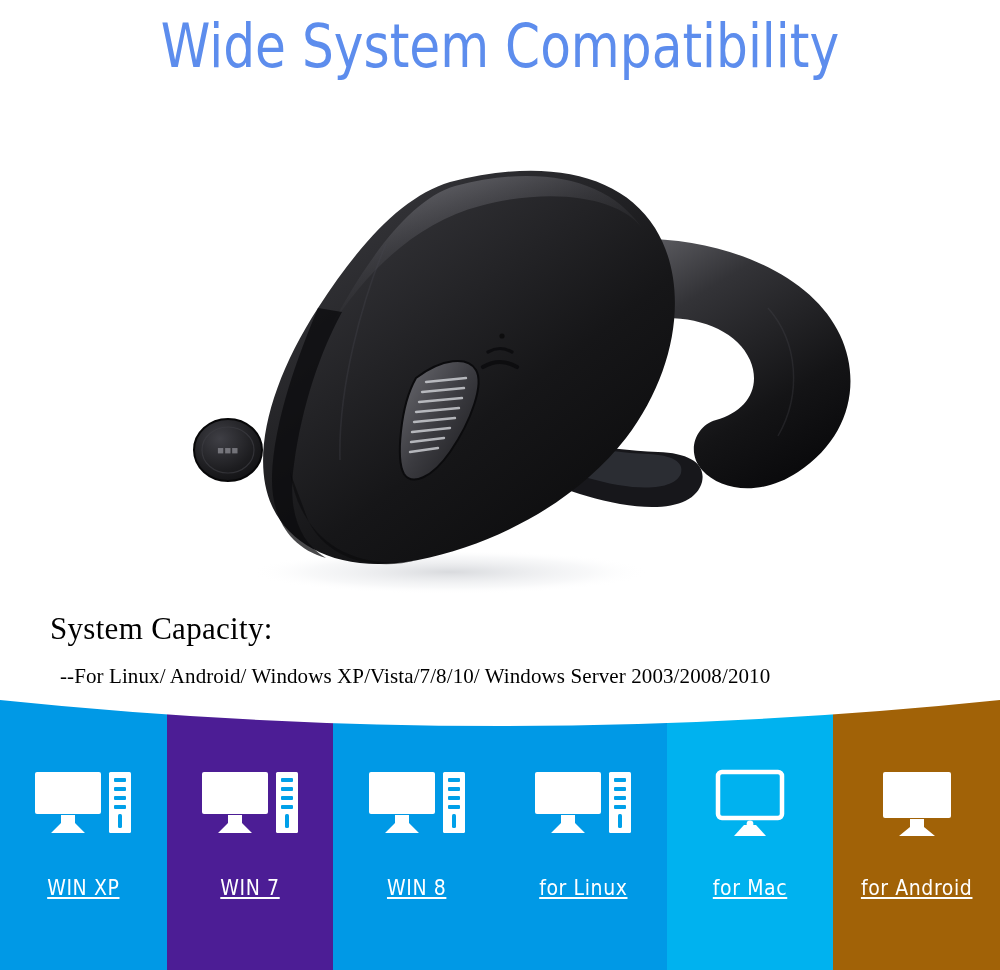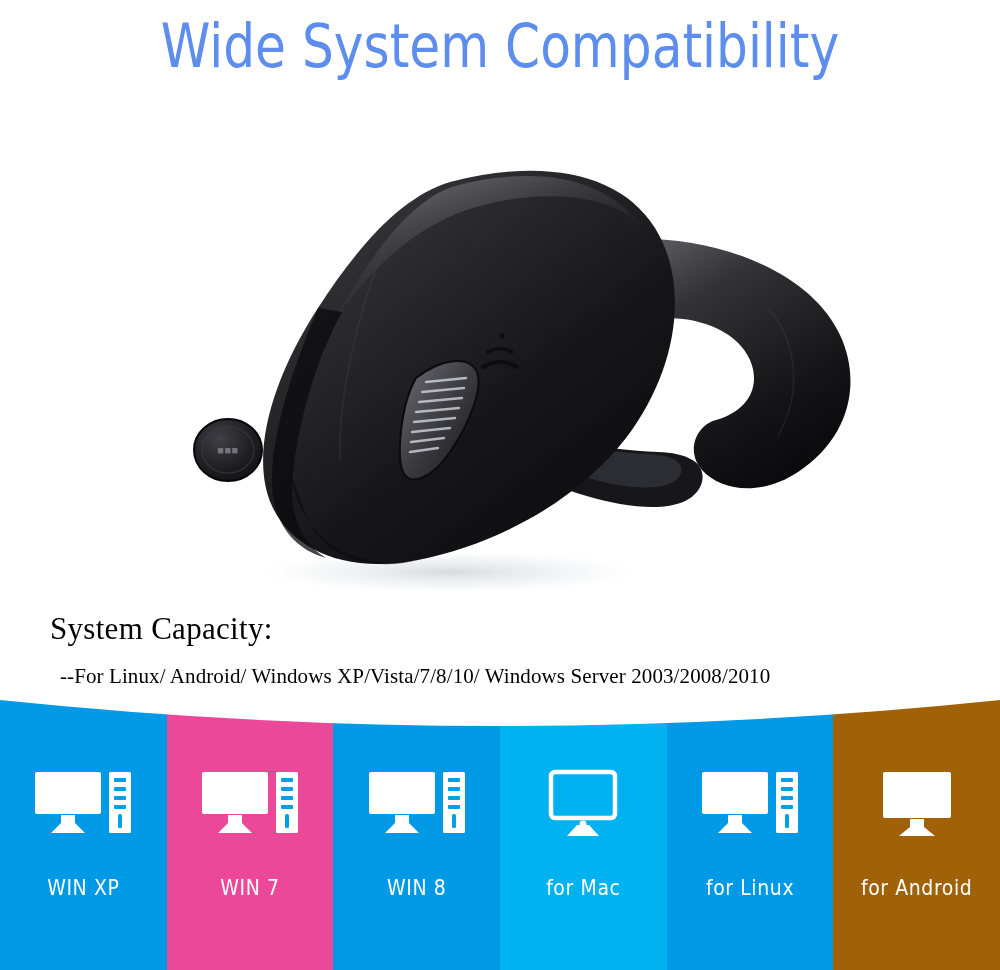--- a/index.html
+++ b/index.html
@@ -112,20 +112,21 @@
   }
   .os-label {
     margin-top: 36px;
     color: #ffffff;
     font-family: "DejaVu Sans Condensed", "Liberation Sans", sans-serif;
     font-size: 21px;
     font-weight: 300;
     letter-spacing: 0.6px;
     white-space: nowrap;
     text-align: center;
+    text-decoration: underline;
   }
 </style>
 </head>
 <body>
 
 <div id="page">
 
   <div class="headline" style="color: rgb(93, 141, 237);">Wide System Compatibility</div>
 
   <div class="product-area">
@@ -259,21 +260,21 @@
             <g fill="#00a0e9">
               <rect x="79" y="10" width="12" height="4" rx="1"></rect>
               <rect x="79" y="19" width="12" height="4" rx="1"></rect>
               <rect x="79" y="28" width="12" height="4" rx="1"></rect>
               <rect x="79" y="37" width="12" height="4" rx="1"></rect>
               <rect x="83" y="46" width="4" height="14" rx="1.5"></rect>
             </g>
           </svg>
           <div class="os-label">WIN XP</div>
         </div>
-        <div class="os-col" style="background: #ec4899;">
+        <div class="os-col" style="background: #4c1d95;">
           <svg class="os-icon" viewBox="0 0 96 72">
             <path fill="#ffffff" d="M2,4 h62 a2,2 0 0 1 2,2 v38 a2,2 0 0 1 -2,2 h-62 a2,2 0 0 1 -2,-2 v-38 a2,2 0 0 1 2,-2 z"></path>
             <path fill="#ffffff" d="M26,47 h14 v8 l10,10 h-34 l10,-10 z"></path>
             <rect fill="#ffffff" x="74" y="4" width="22" height="61" rx="1.5"></rect>
             <g fill="#00a0e9">
               <rect x="79" y="10" width="12" height="4" rx="1"></rect>
               <rect x="79" y="19" width="12" height="4" rx="1"></rect>
               <rect x="79" y="28" width="12" height="4" rx="1"></rect>
               <rect x="79" y="37" width="12" height="4" rx="1"></rect>
               <rect x="83" y="46" width="4" height="14" rx="1.5"></rect>
@@ -289,43 +290,43 @@
             <g fill="#00a0e9">
               <rect x="79" y="10" width="12" height="4" rx="1"></rect>
               <rect x="79" y="19" width="12" height="4" rx="1"></rect>
               <rect x="79" y="28" width="12" height="4" rx="1"></rect>
               <rect x="79" y="37" width="12" height="4" rx="1"></rect>
               <rect x="83" y="46" width="4" height="14" rx="1.5"></rect>
             </g>
           </svg>
           <div class="os-label">WIN 8</div>
         </div>
-        <div class="os-col" style="background: rgb(0, 178, 239);">
-          <svg class="os-icon" viewBox="0 0 96 72">
-            <rect x="16" y="4" width="64" height="46" rx="4" fill="none" stroke="#ffffff" stroke-width="4.5"></rect>
-            <circle cx="48" cy="56" r="3.4" fill="#ffffff"></circle>
-            <path fill="#ffffff" d="M42,57 h12 l10,11 h-32 z"></path>
-          </svg>
-          <div class="os-label">for Mac</div>
-        </div>
         <div class="os-col" style="background: rgb(0, 153, 230);">
           <svg class="os-icon" viewBox="0 0 96 72">
             <path fill="#ffffff" d="M2,4 h62 a2,2 0 0 1 2,2 v38 a2,2 0 0 1 -2,2 h-62 a2,2 0 0 1 -2,-2 v-38 a2,2 0 0 1 2,-2 z"></path>
             <path fill="#ffffff" d="M26,47 h14 v8 l10,10 h-34 l10,-10 z"></path>
             <rect fill="#ffffff" x="74" y="4" width="22" height="61" rx="1.5"></rect>
             <g fill="#00a0e9">
               <rect x="79" y="10" width="12" height="4" rx="1"></rect>
               <rect x="79" y="19" width="12" height="4" rx="1"></rect>
               <rect x="79" y="28" width="12" height="4" rx="1"></rect>
               <rect x="79" y="37" width="12" height="4" rx="1"></rect>
               <rect x="83" y="46" width="4" height="14" rx="1.5"></rect>
             </g>
           </svg>
           <div class="os-label">for Linux</div>
         </div>
+        <div class="os-col" style="background: rgb(0, 178, 239);">
+          <svg class="os-icon" viewBox="0 0 96 72">
+            <rect x="16" y="4" width="64" height="46" rx="4" fill="none" stroke="#ffffff" stroke-width="4.5"></rect>
+            <circle cx="48" cy="56" r="3.4" fill="#ffffff"></circle>
+            <path fill="#ffffff" d="M42,57 h12 l10,11 h-32 z"></path>
+          </svg>
+          <div class="os-label">for Mac</div>
+        </div>
         <div class="os-col" style="background: #a16207;">
           <svg class="os-icon" viewBox="0 0 96 72">
             <path fill="#ffffff" d="M16,4 h64 a2,2 0 0 1 2,2 v42 a2,2 0 0 1 -2,2 h-64 a2,2 0 0 1 -2,-2 v-42 a2,2 0 0 1 2,-2 z"></path>
             <path fill="#ffffff" d="M41,51 h14 v8 l11,9 h-36 l11,-9 z"></path>
           </svg>
           <div class="os-label">for Android</div>
         </div>
       </div>
   </div>
 

